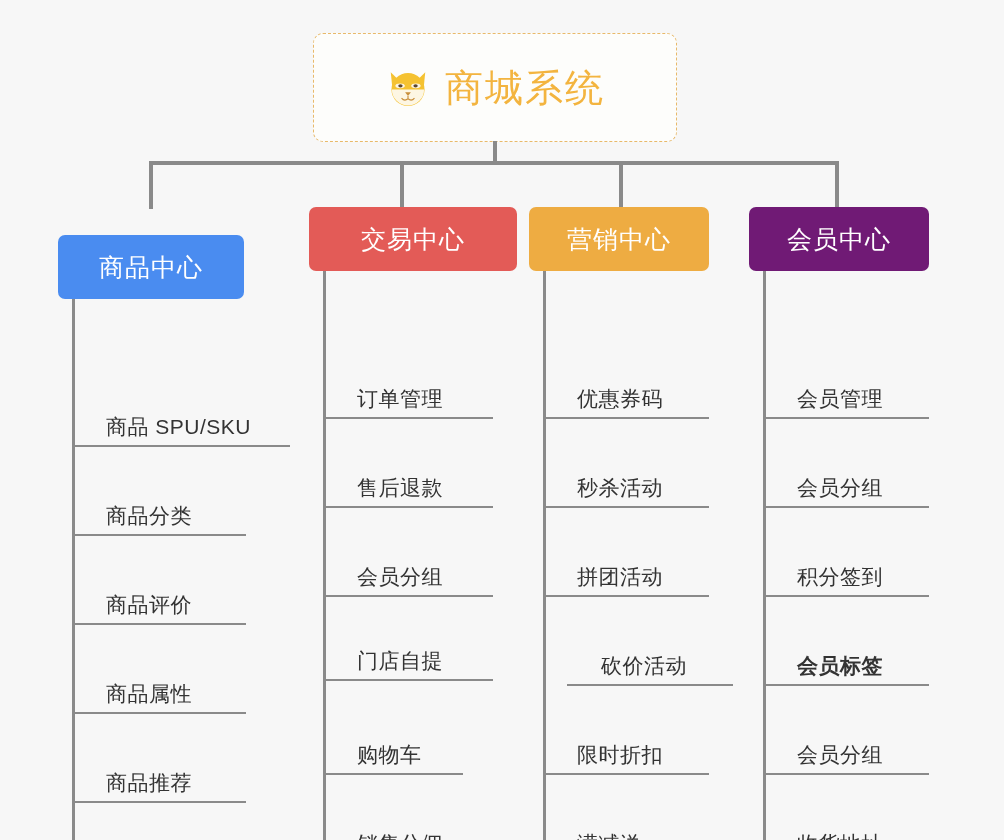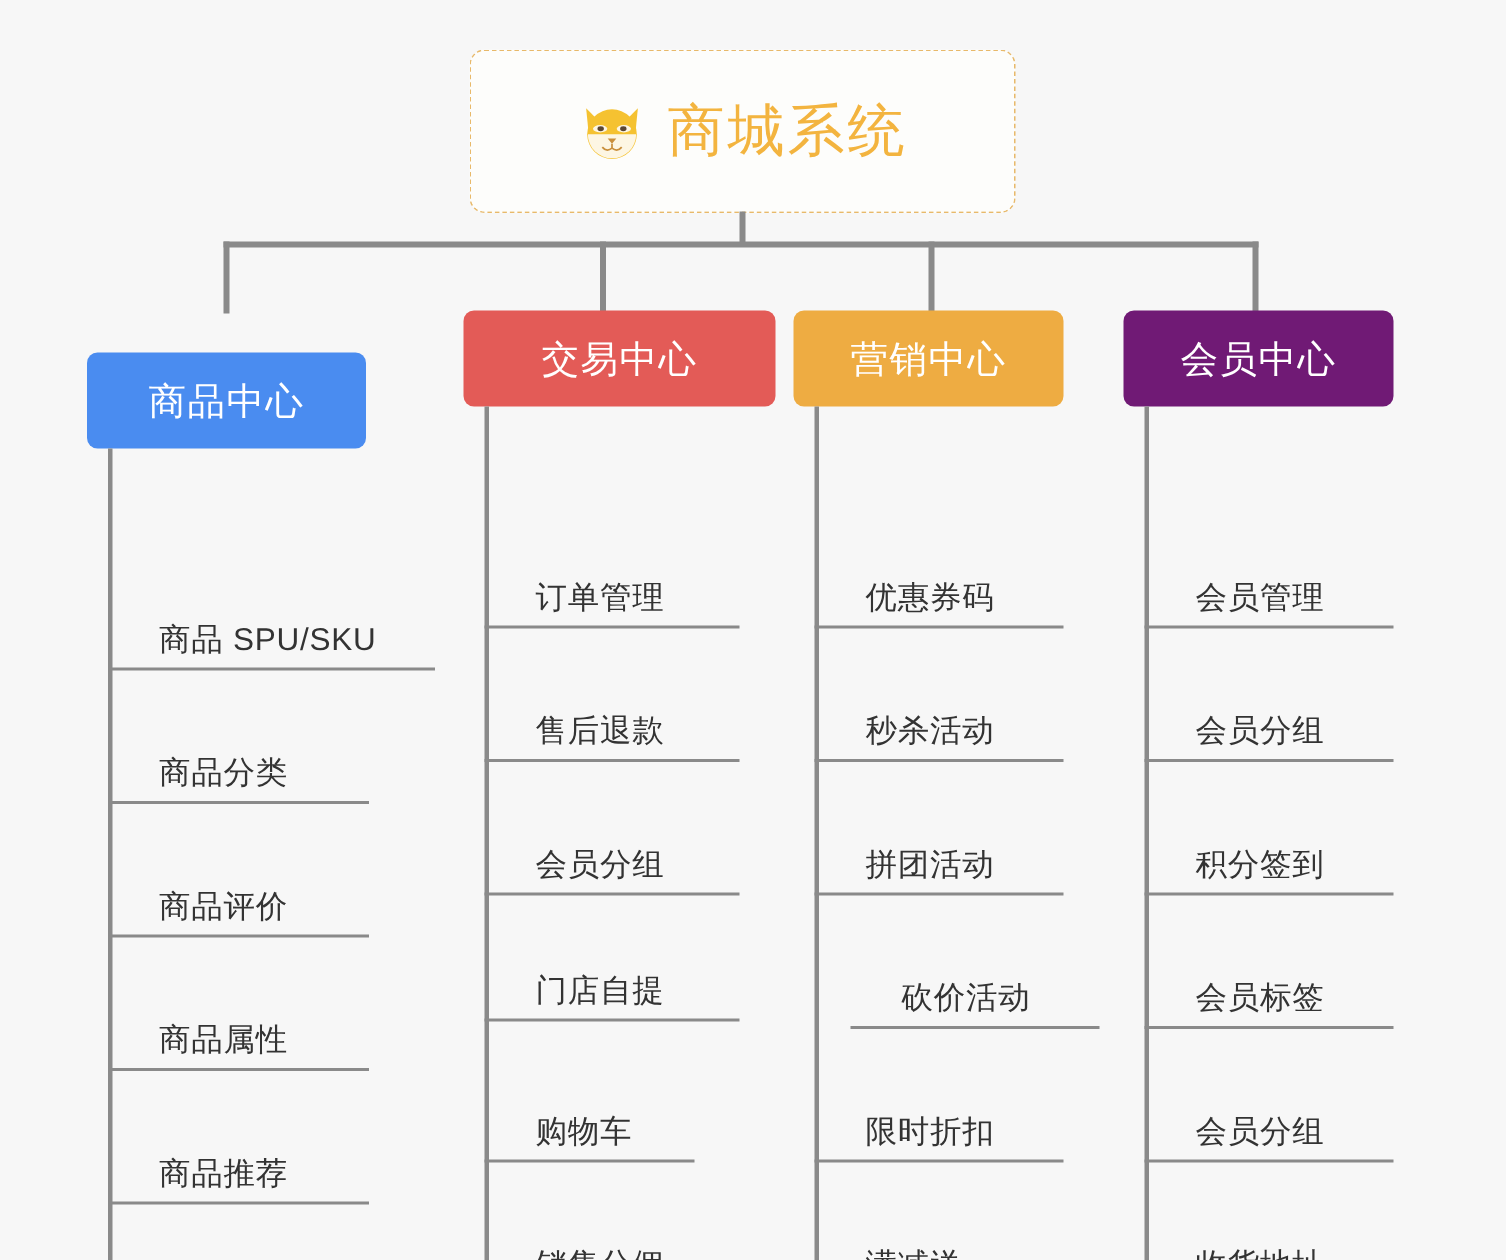--- a/index.html
+++ b/index.html
@@ -180,21 +180,21 @@
       <div class="items">
         <div class="item" style="top: 122px; width: 166px; border-bottom-color: rgb(138, 138, 138);">
           <span class="item-label">会员管理</span>
         </div>
         <div class="item" style="top: 211px; width: 166px; border-bottom-color: rgb(138, 138, 138);">
           <span class="item-label">会员分组</span>
         </div>
         <div class="item" style="top: 300px; width: 166px; border-bottom-color: rgb(138, 138, 138);">
           <span class="item-label">积分签到</span>
         </div>
-        <div class="item" style="top: 389px; width: 166px; border-bottom-color: rgb(138, 138, 138);">
+        <div class="item" style="top: 389px; width: 166px; border-bottom-color: rgb(138, 138, 138); font-weight: bold;">
           <span class="item-label">会员标签</span>
         </div>
         <div class="item" style="top: 478px; width: 166px; border-bottom-color: rgb(138, 138, 138);">
           <span class="item-label">会员分组</span>
         </div>
         <div class="item" style="top: 567px; width: 166px; border-bottom-color: rgb(138, 138, 138);">
           <span class="item-label">收货地址</span>
         </div>
       </div>
     </div>

